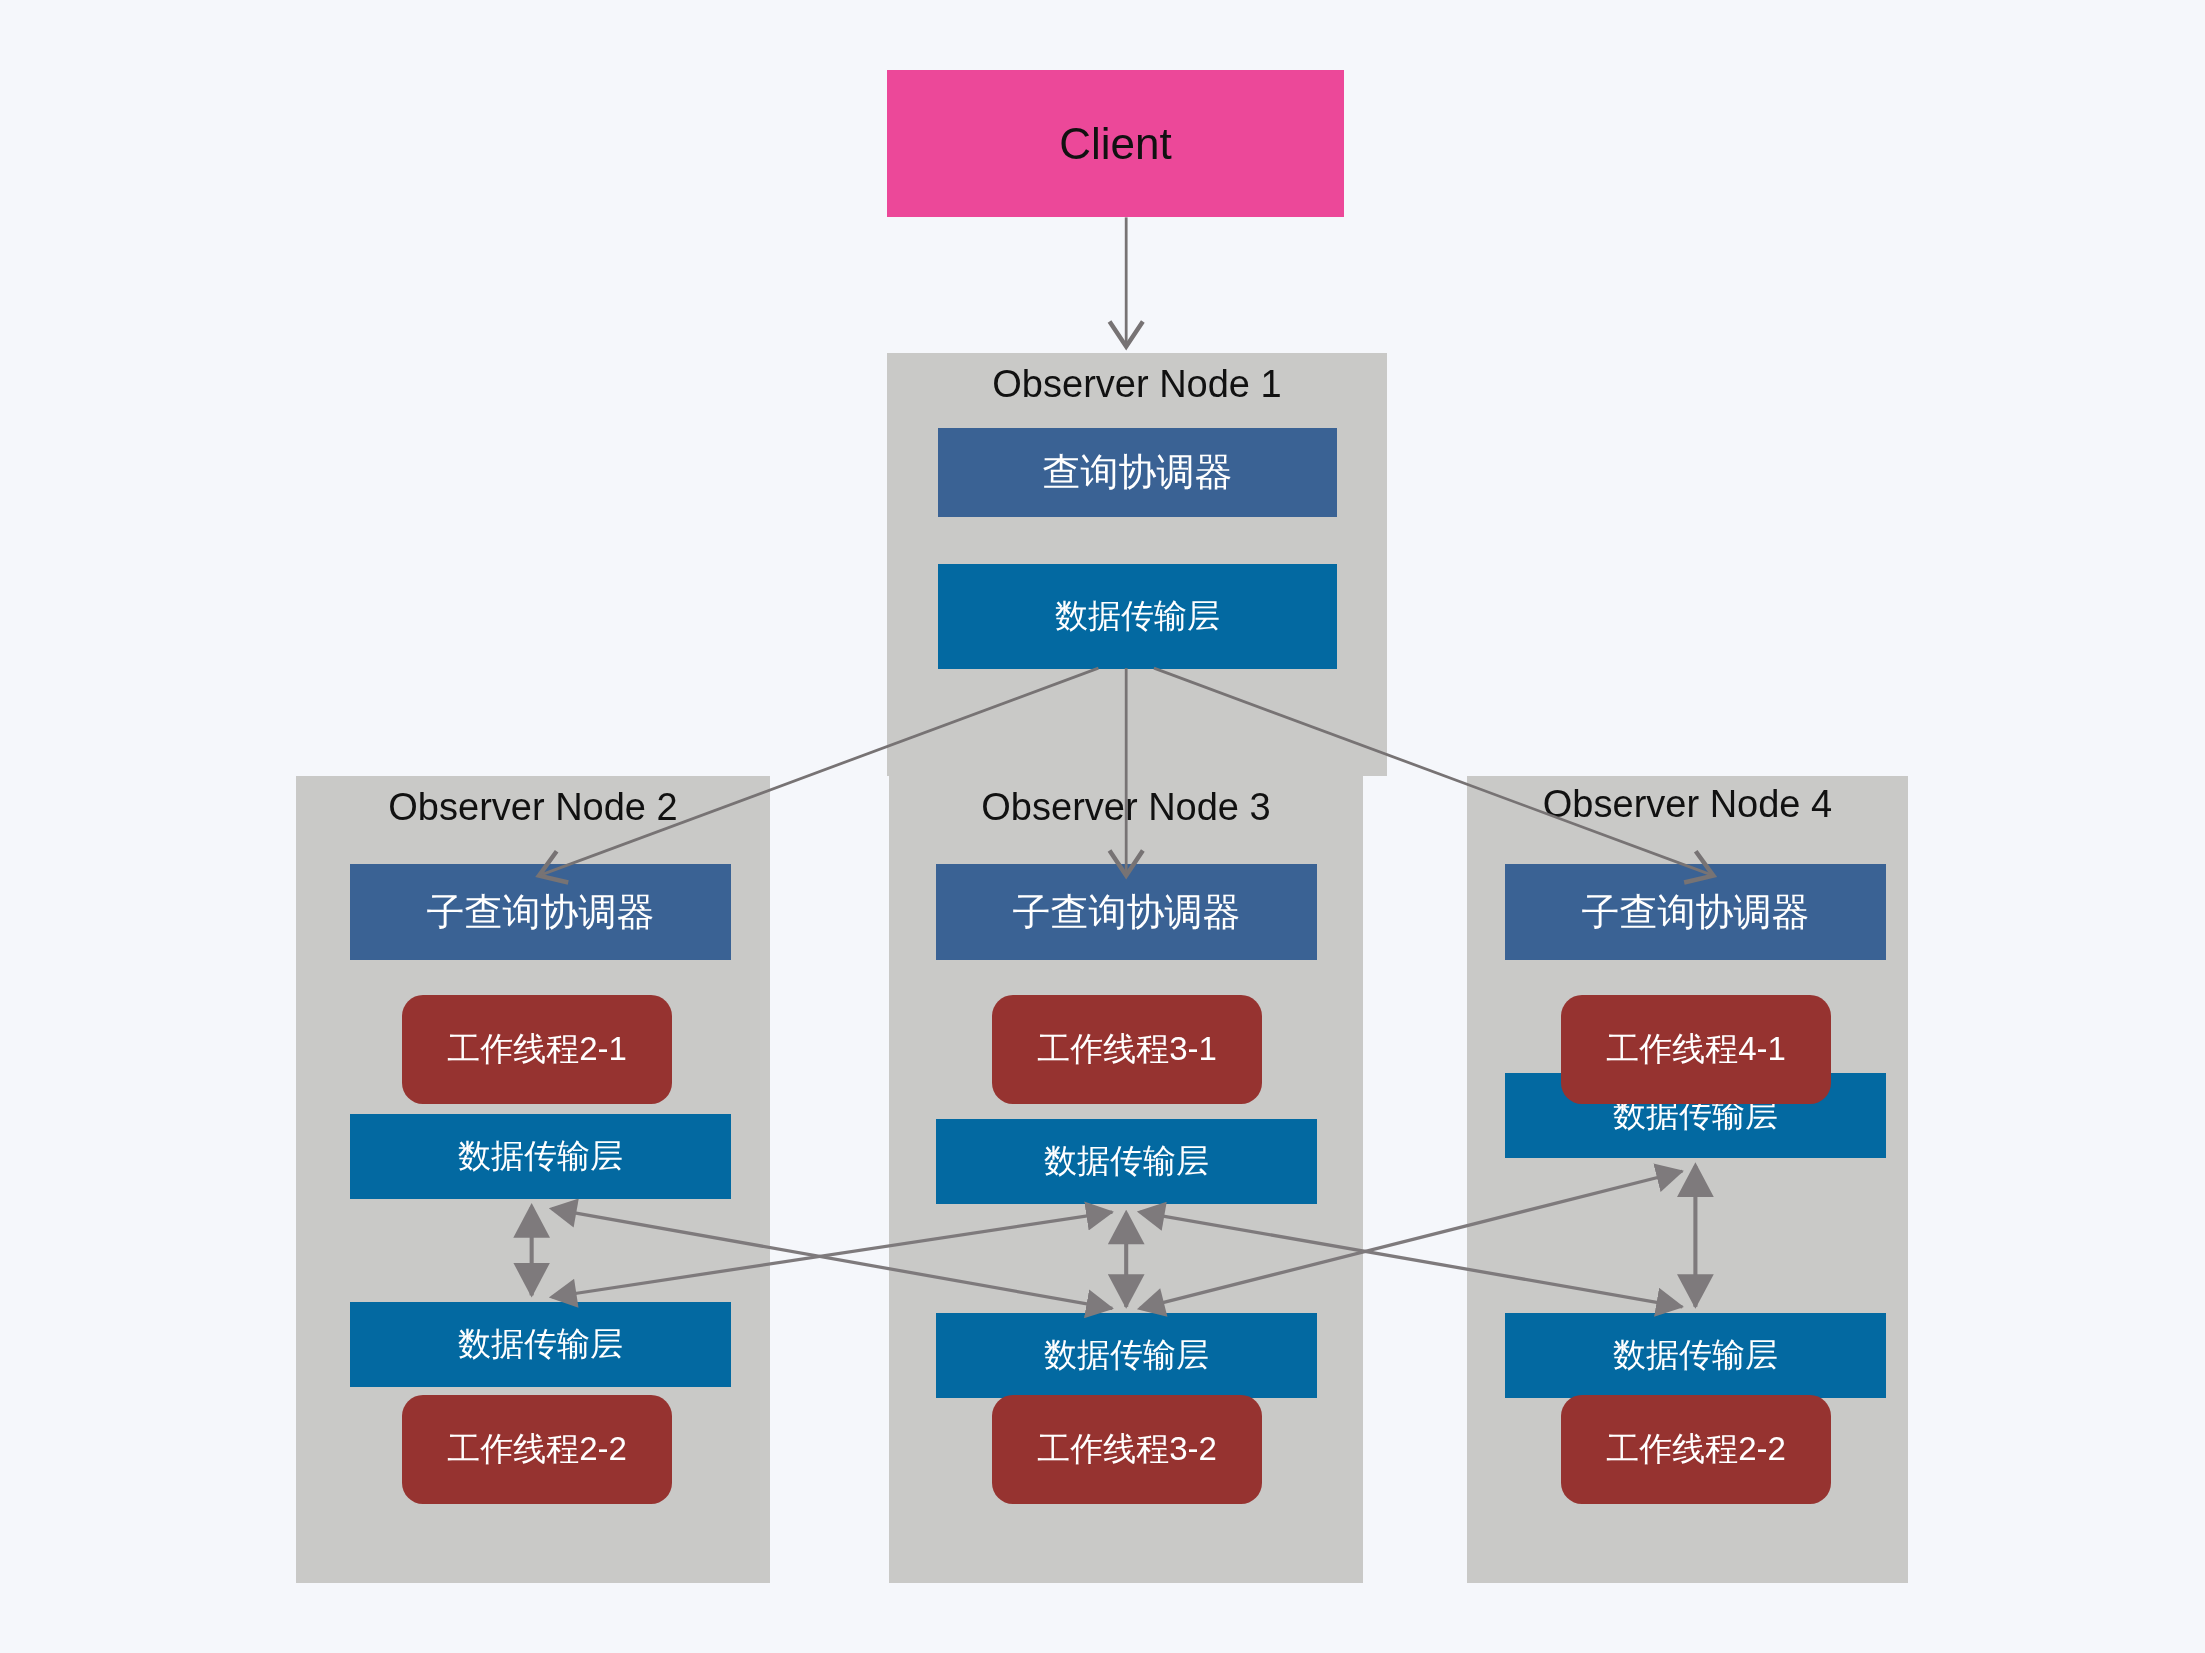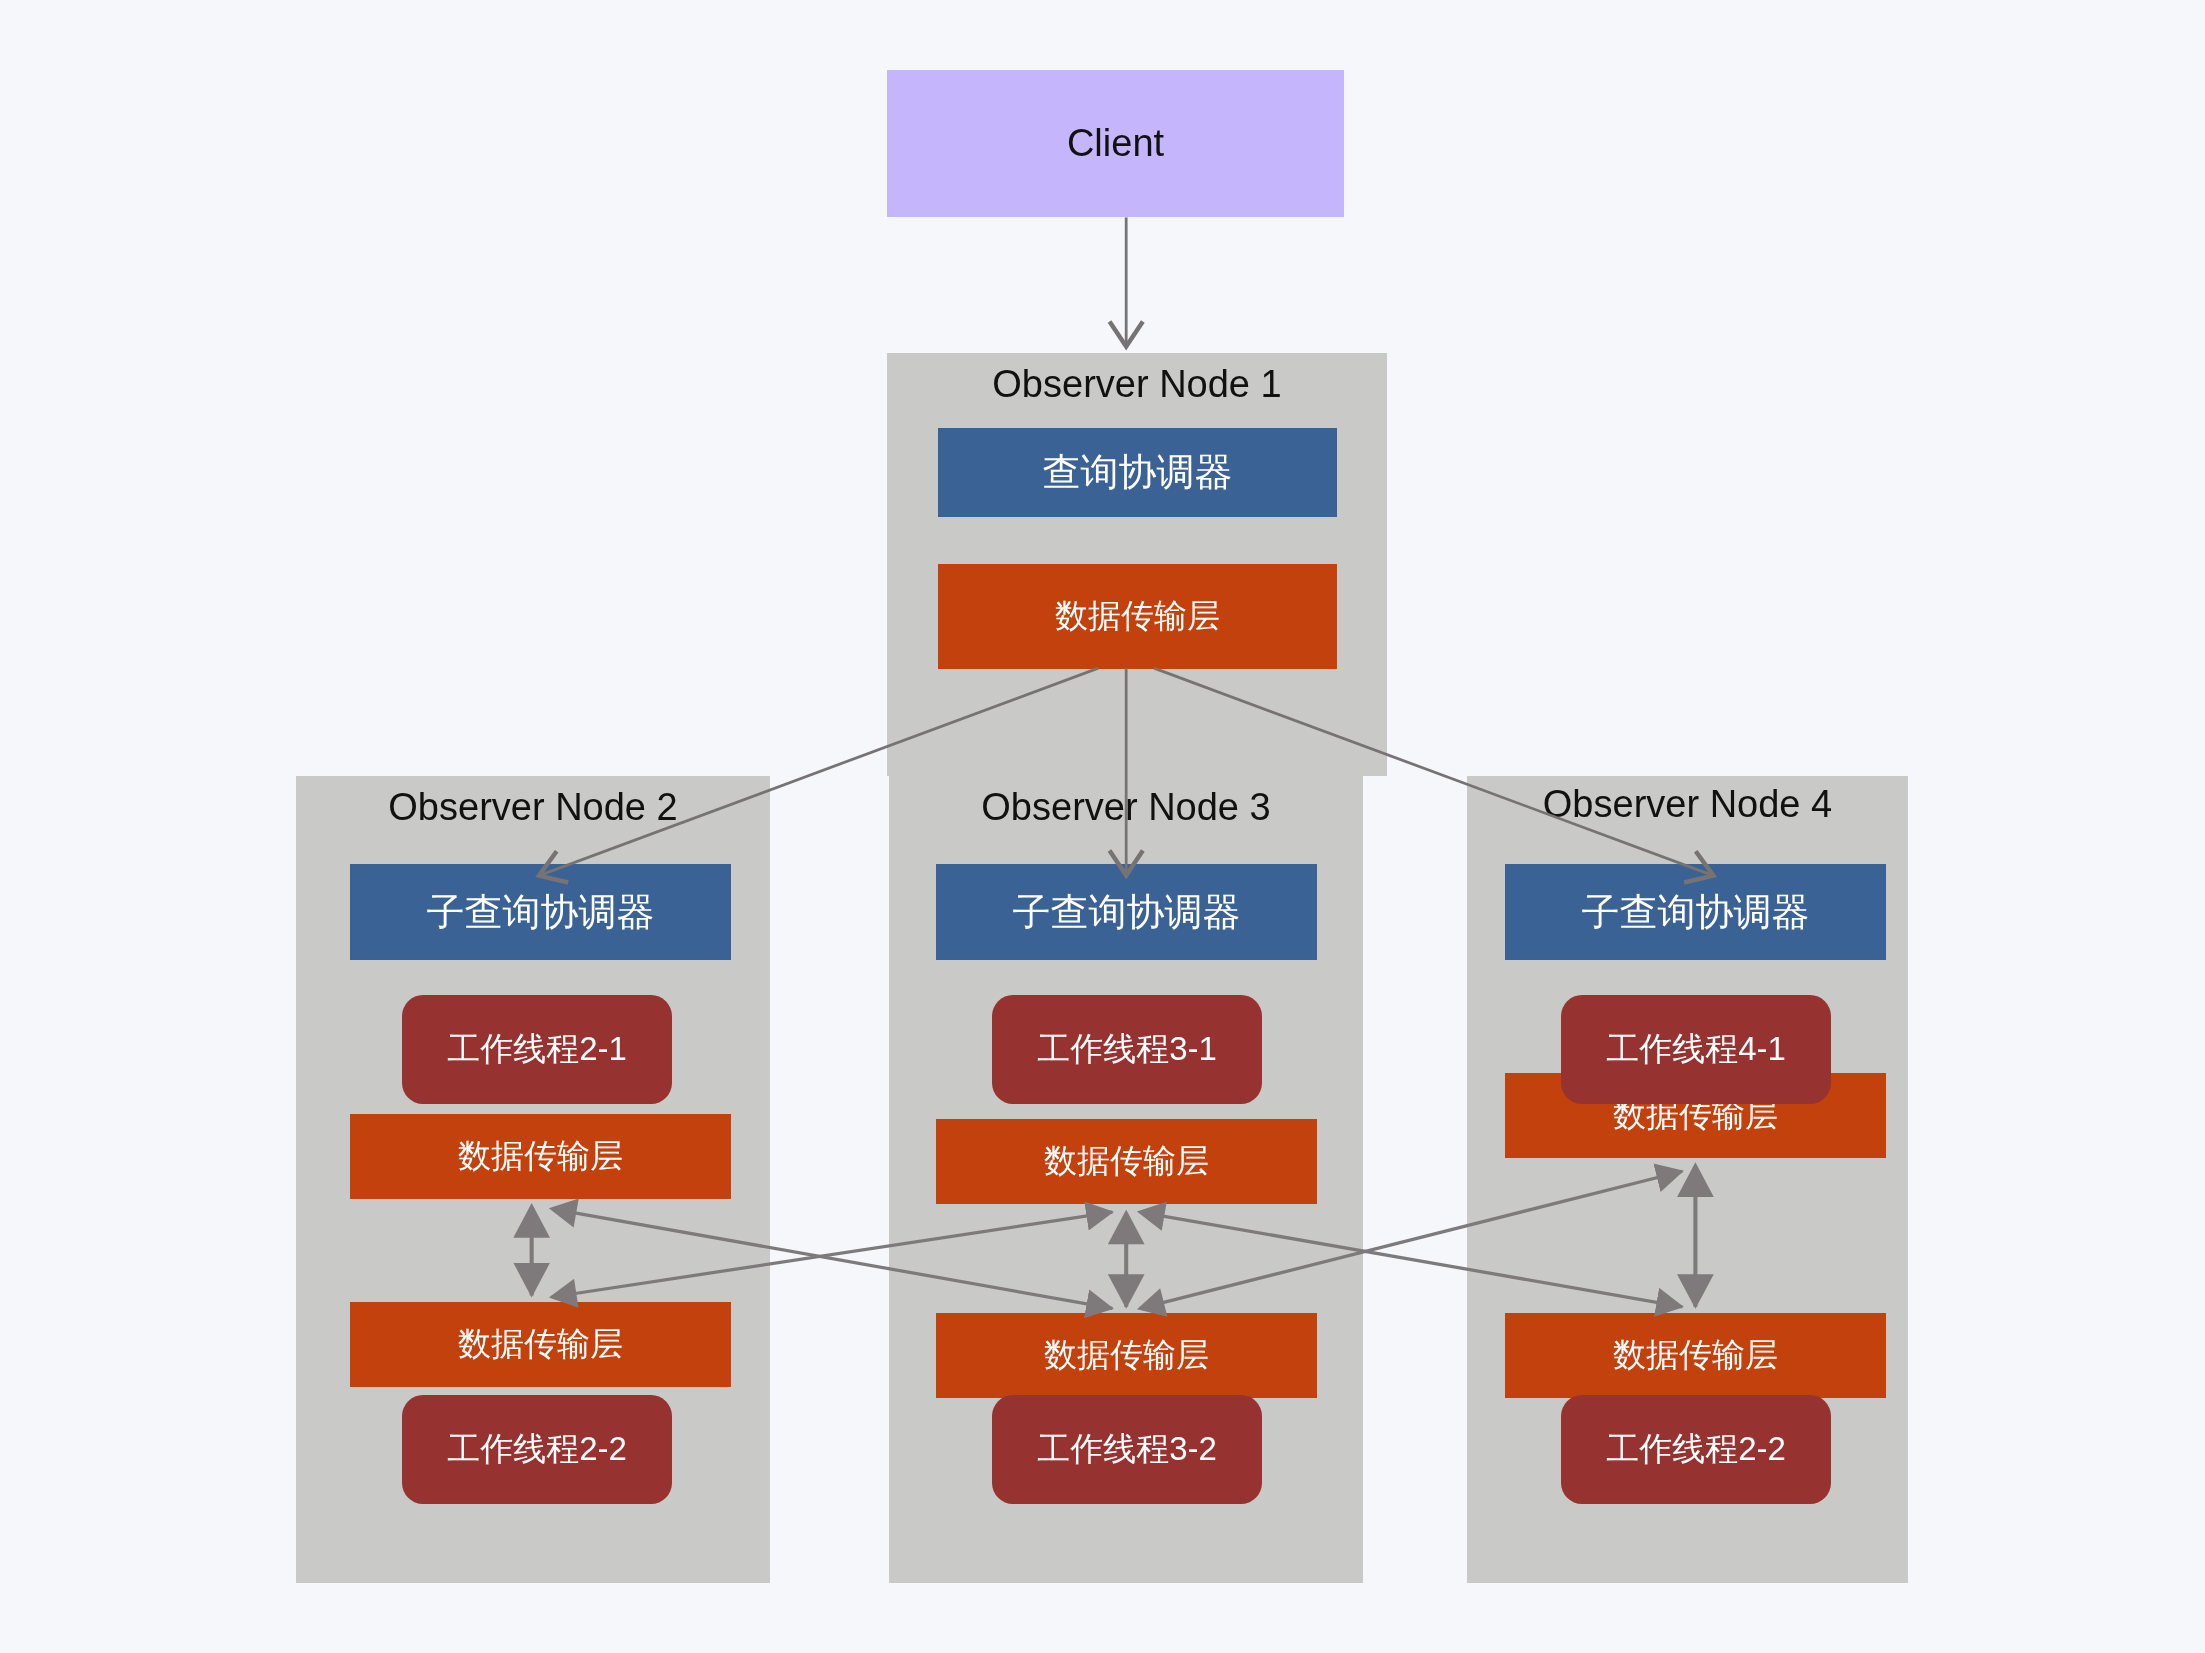--- a/index.html
+++ b/index.html
@@ -27,40 +27,40 @@
     left: 0;
     right: 0;
     text-align: center;
     color: #111111;
     font-size: 38px;
     line-height: 1.1;
     white-space: nowrap;
   }
   .client-box {
     position: absolute;
-    background: #c4b5fd;
+    background: #ec4899;
     display: flex;
     align-items: center;
     justify-content: center;
     color: #111111;
-    font-size: 38px;
+    font-size: 44px;
   }
   .coordinator-box {
     position: absolute;
     background: #3a6294;
     display: flex;
     align-items: center;
     justify-content: center;
     color: #ffffff;
     font-size: 38px;
     box-sizing: border-box;
   }
   .transport-box {
     position: absolute;
-    background: #c2410c;
+    background: #0369a1;
     display: flex;
     align-items: center;
     justify-content: center;
     color: #ffffff;
     font-size: 33px;
     box-sizing: border-box;
   }
   .worker-box {
     position: absolute;
     background: #963330;

